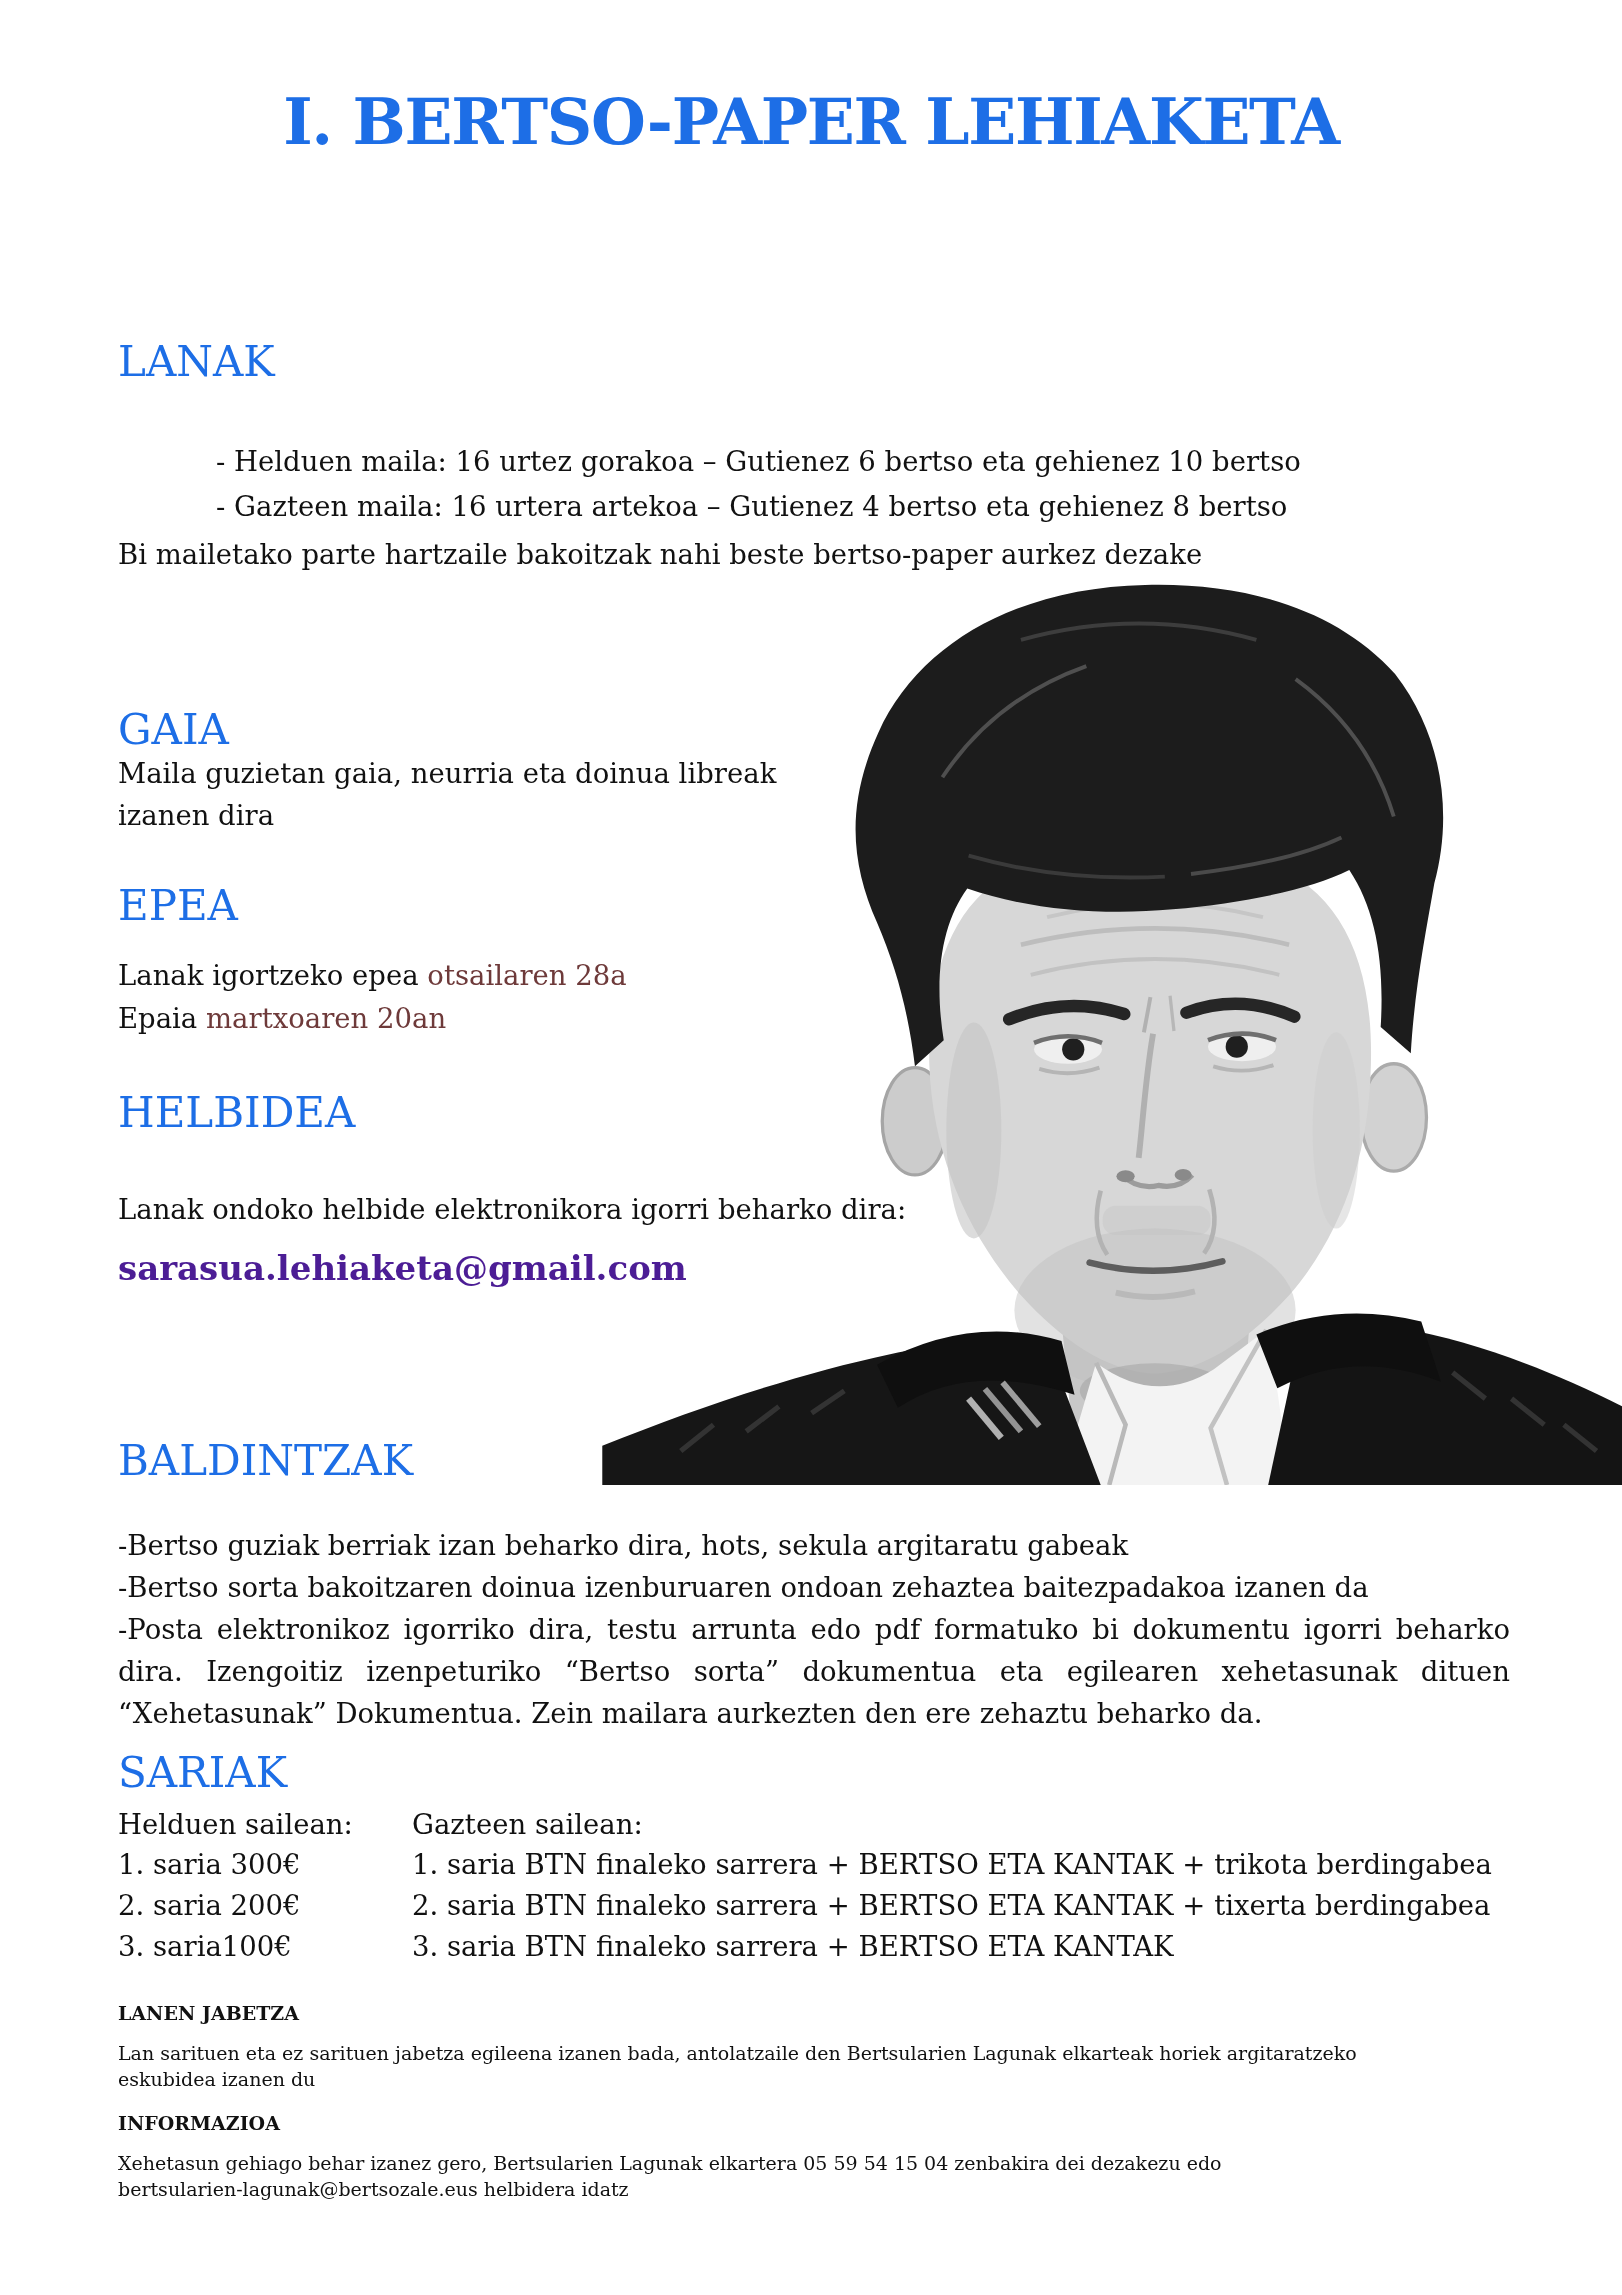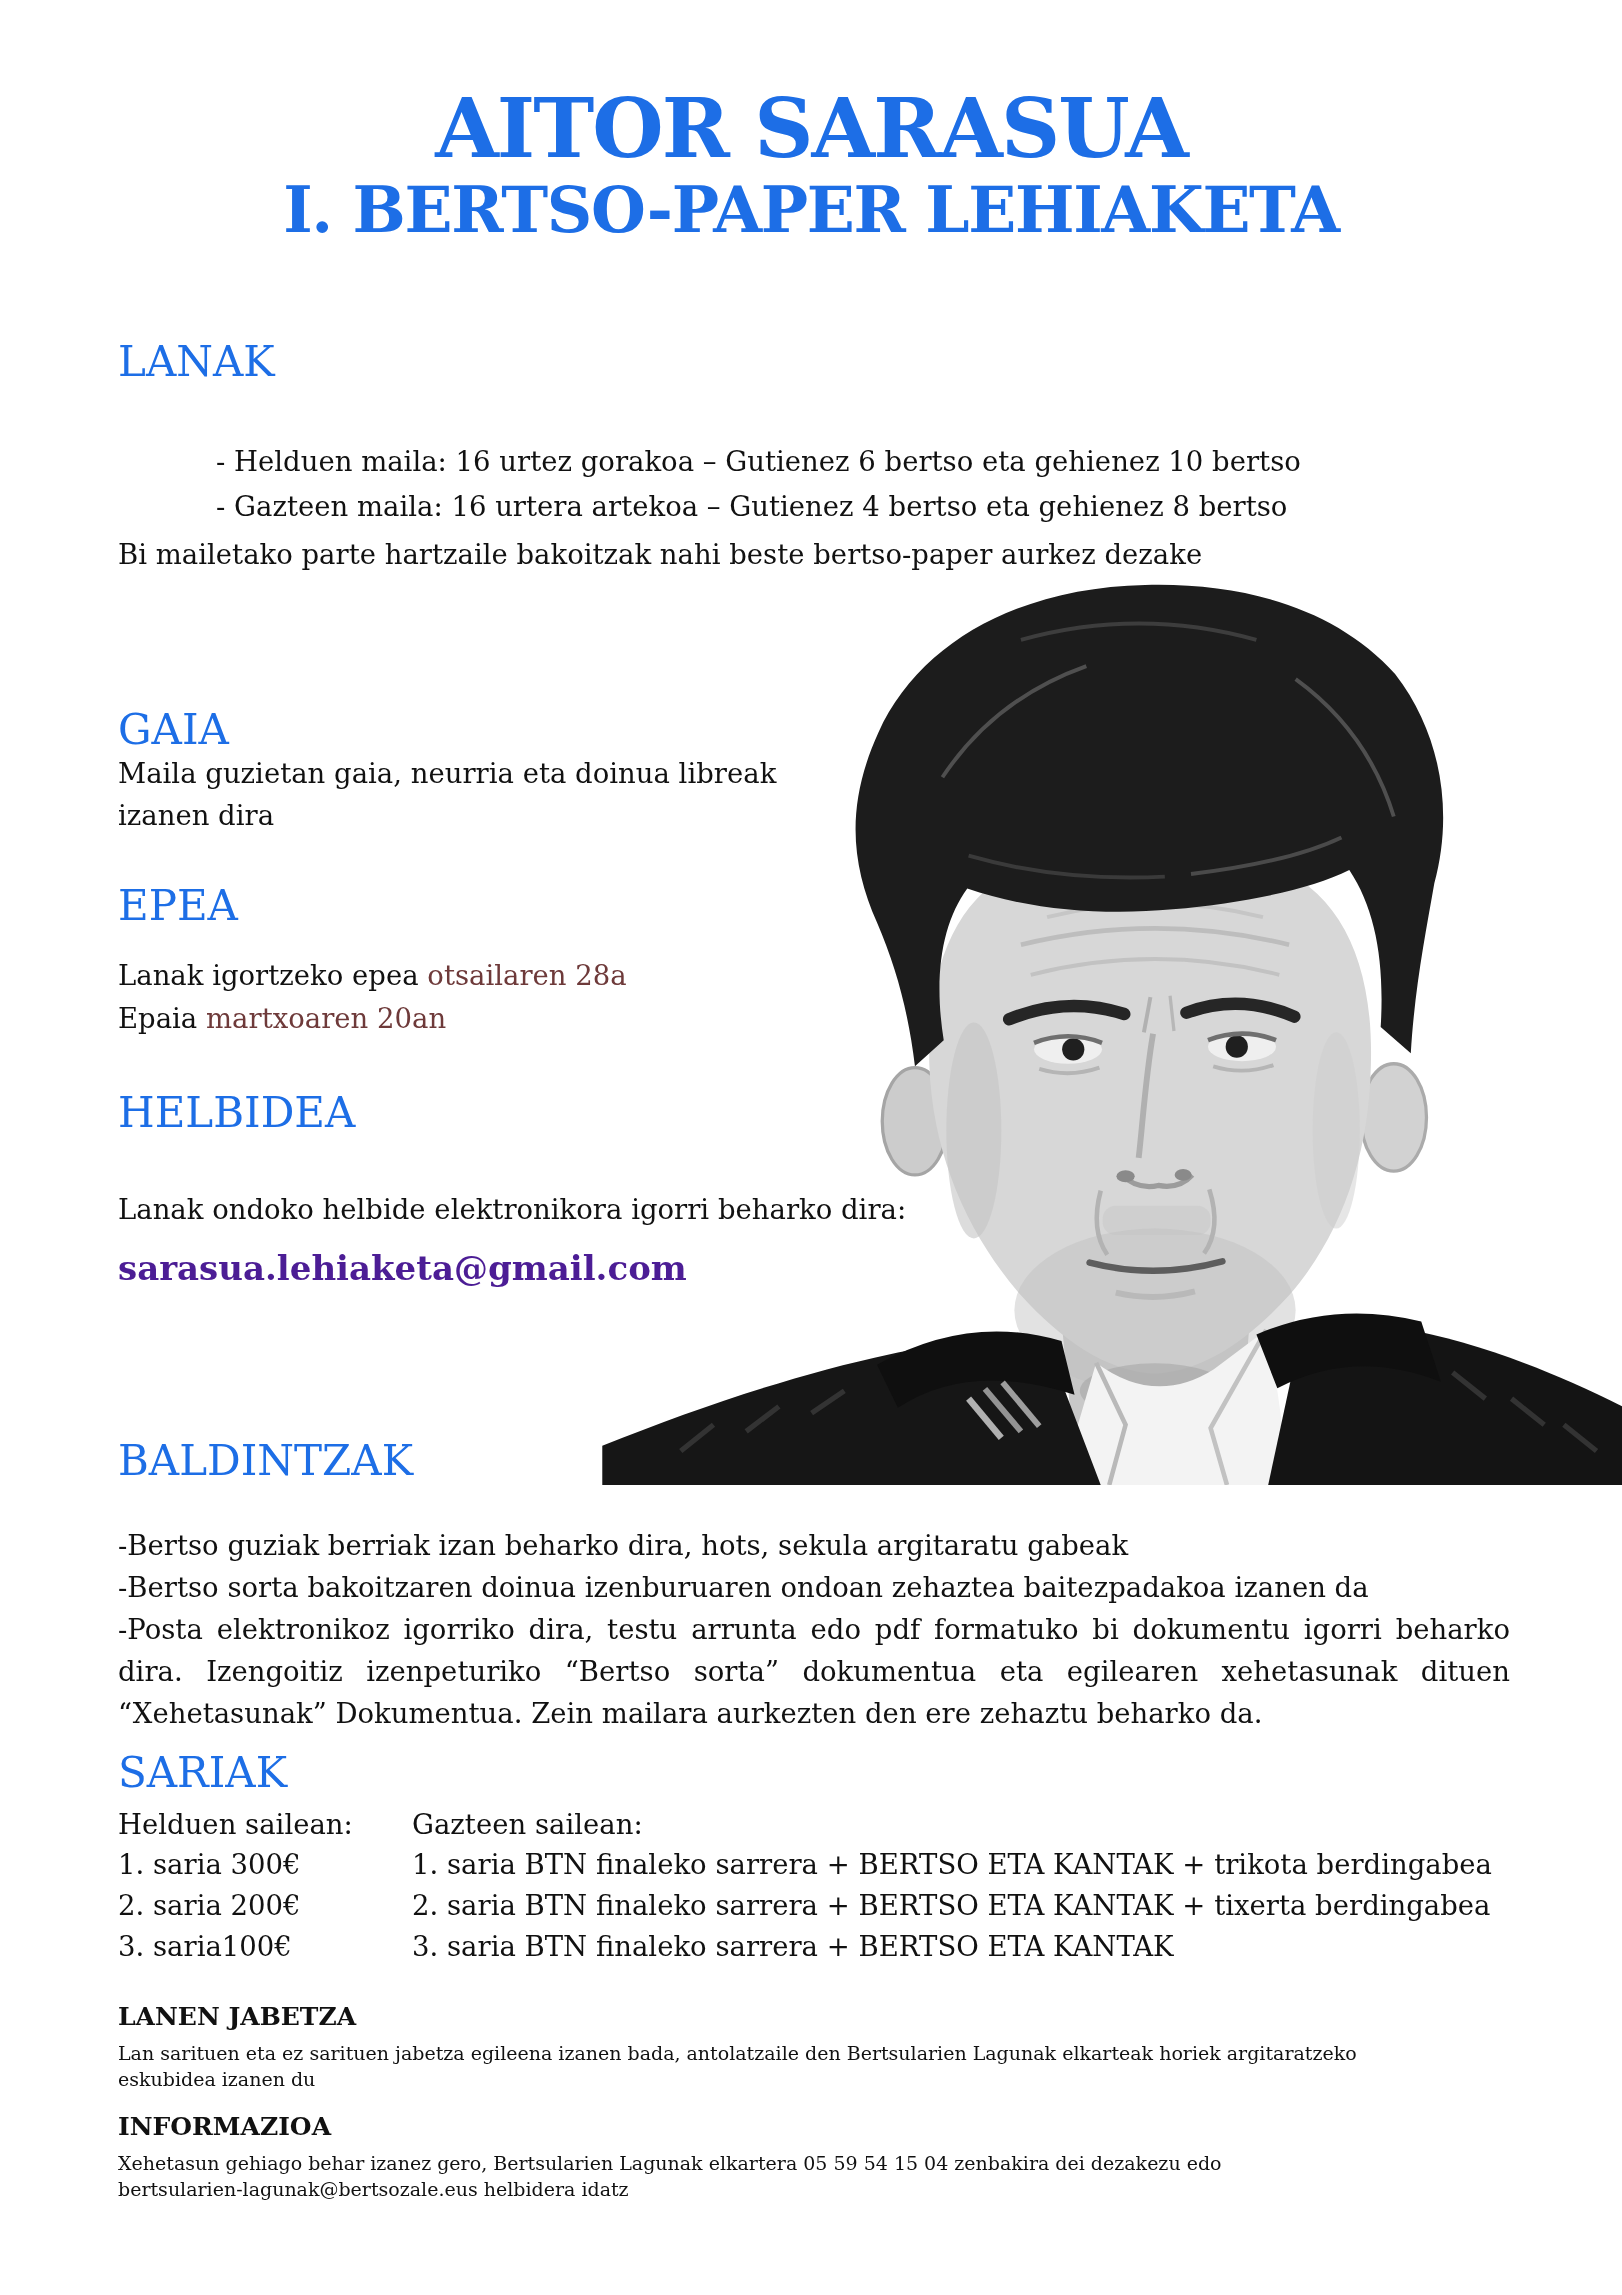--- a/index.html
+++ b/index.html
@@ -8,36 +8,35 @@
     font-family:"DejaVu Serif","Liberation Serif",serif;color:#111111;overflow:hidden;
   }
   .abs{position:absolute;}
   .nowrap{white-space:nowrap;}
   
   .titlewrap{top:84px;left:0;width:1622px;text-align:center;}
   .title{font-size:82px;font-weight:700;color:#1d6ee6;letter-spacing:-2px;line-height:1.08;}
   .subtitle{font-size:63px;font-weight:700;color:#1d6ee6;letter-spacing:-1.3px;line-height:1.1;margin-top:3.9px;}
   
   .h{font-size:42px;line-height:1.05;color:#1d6ee6;font-weight:400;}
-  .hsmall{font-size:25px;font-weight:700;color:#111;line-height:1.1;}
+  .hsmall{font-size:19px;font-weight:700;color:#111;line-height:1.1;}
   
   .t{font-size:27.5px;line-height:42px;color:#111;}
   .tj{text-align:justify;}
   .tsmall{font-size:19px;line-height:26px;color:#111;}
   .maroon{color:#6e3a3a;}
   .email{font-size:34px;font-weight:700;color:#4c1d95;}
   .photo{top:581px;left:602px;width:1021px;height:904px;}
 </style>
 </head>
 <body>
 
 <div class="page">
 
   <div class="abs titlewrap">
-    <div class="title nowrap">AITOR SARASUA</div>
     <div class="subtitle nowrap">I. BERTSO-PAPER LEHIAKETA</div>
   </div>
 
   <svg class="abs photo" viewBox="0 0 1560 1382" role="img" aria-label="black-and-white portrait photo of Aitor Sarasua">
     <rect x="0" y="0" width="1560" height="1382" fill="#ffffff"></rect>
 
     <ellipse cx="478" cy="826" rx="50" ry="82" fill="#cccccc" stroke="#a5a5a5" stroke-width="5"></ellipse>
     <ellipse cx="1210" cy="820" rx="50" ry="82" fill="#d2d2d2" stroke="#ababab" stroke-width="5"></ellipse>
 
     <path d="M 700 1110 L 718 1295 Q 845 1335 978 1288 L 992 1100 Q 845 1185 700 1110 Z" fill="#c8c8c8"></path>

